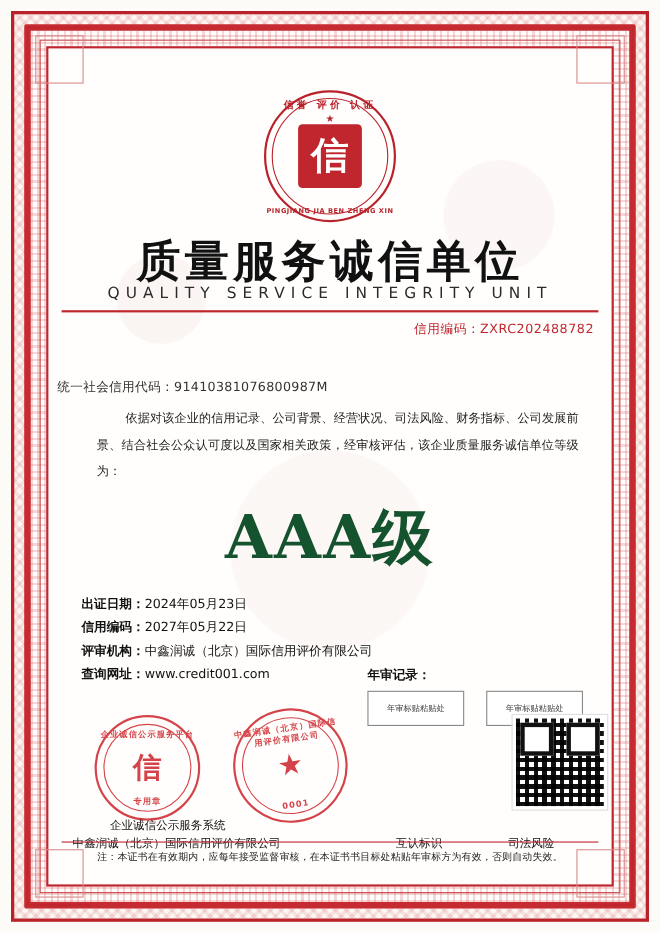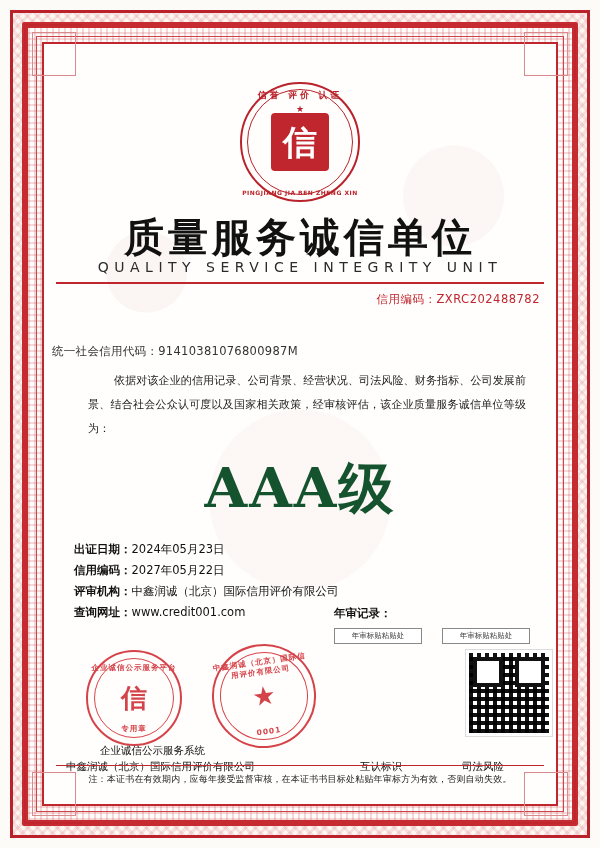--- a/index.html
+++ b/index.html
@@ -235,21 +235,21 @@
     top: 510px; left: 282px; right: 10px; margin-top: 44px;
   }
   .review-title {
     font-size: 11.5px;
     font-weight: bold;
     color: #111;
     margin-bottom: 7px;
   }
   .review-boxes { display: flex; gap: 20px; }
   .review-box {
-    width: 88px; height: 16px;
+    width: 88px; height: 32px;
     border: 1px solid #888;
     font-size: 7.5px;
     color: #444;
     display: flex;
     align-items: center;
     justify-content: center;
     background: #fff;
   }
 
   

